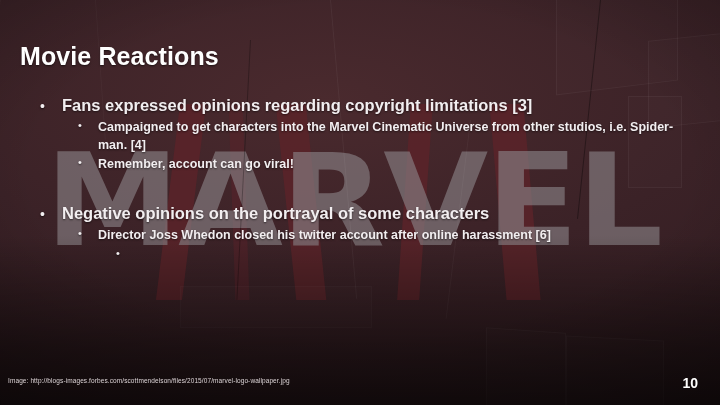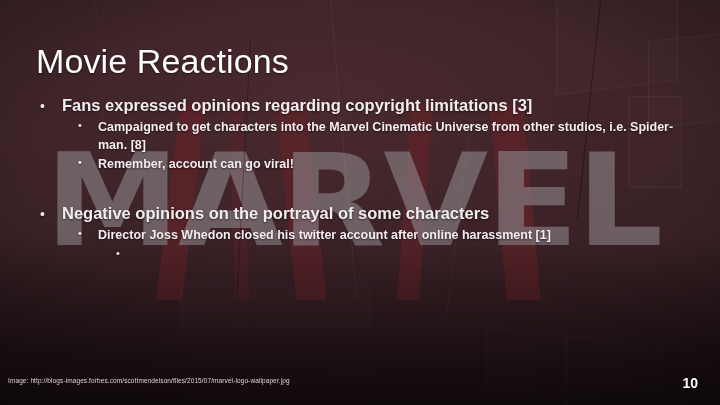--- a/index.html
+++ b/index.html
@@ -111,24 +111,24 @@
   
   .content {
     position: relative;
     z-index: 5;
     width: 100%;
     height: 100%;
   }
 
   .slide-title {
     position: absolute;
-    left: 36px;
+    left: 20px;
     top: 42px;
-    font-size: 34px;
-    font-weight: normal;
+    font-size: 25px;
+    font-weight: bold;
     letter-spacing: .1px;
     color: #ffffff;
     text-shadow: 0 1px 2px rgba(0,0,0,.55);
   }
 
   .body-block {
     position: absolute;
     left: 40px;
     top: 96px;
     width: 650px;
@@ -237,38 +237,38 @@
 
     <div class="body-block">
 
       <div class="bullet lvl1">
         <span class="marker">•</span>
         <span class="btext">Fans expressed opinions regarding copyright limitations [3]</span>
       </div>
 
       <div class="bullet lvl2">
         <span class="marker">•</span>
-        <span class="btext">Campaigned to get characters into the Marvel Cinematic Universe from other studios, i.e. Spider-man. [8]</span>
+        <span class="btext">Campaigned to get characters into the Marvel Cinematic Universe from other studios, i.e. Spider-man. [4]</span>
       </div>
 
       <div class="bullet lvl2">
         <span class="marker">•</span>
         <span class="btext">Remember, account can go viral!</span>
       </div>
 
       <div class="group-gap"></div>
 
       <div class="bullet lvl1">
         <span class="marker">•</span>
         <span class="btext">Negative opinions on the portrayal of some characters</span>
       </div>
 
       <div class="bullet lvl2">
         <span class="marker">•</span>
-        <span class="btext">Director Joss Whedon closed his twitter account after online harassment [1]</span>
+        <span class="btext">Director Joss Whedon closed his twitter account after online harassment [6]</span>
       </div>
 
       <div class="bullet lvl3">
         <span class="marker">•</span>
       </div>
 
     </div>
 
     <div class="footer-credit">Image: http://blogs-images.forbes.com/scottmendelson/files/2015/07/marvel-logo-wallpaper.jpg</div>
 

